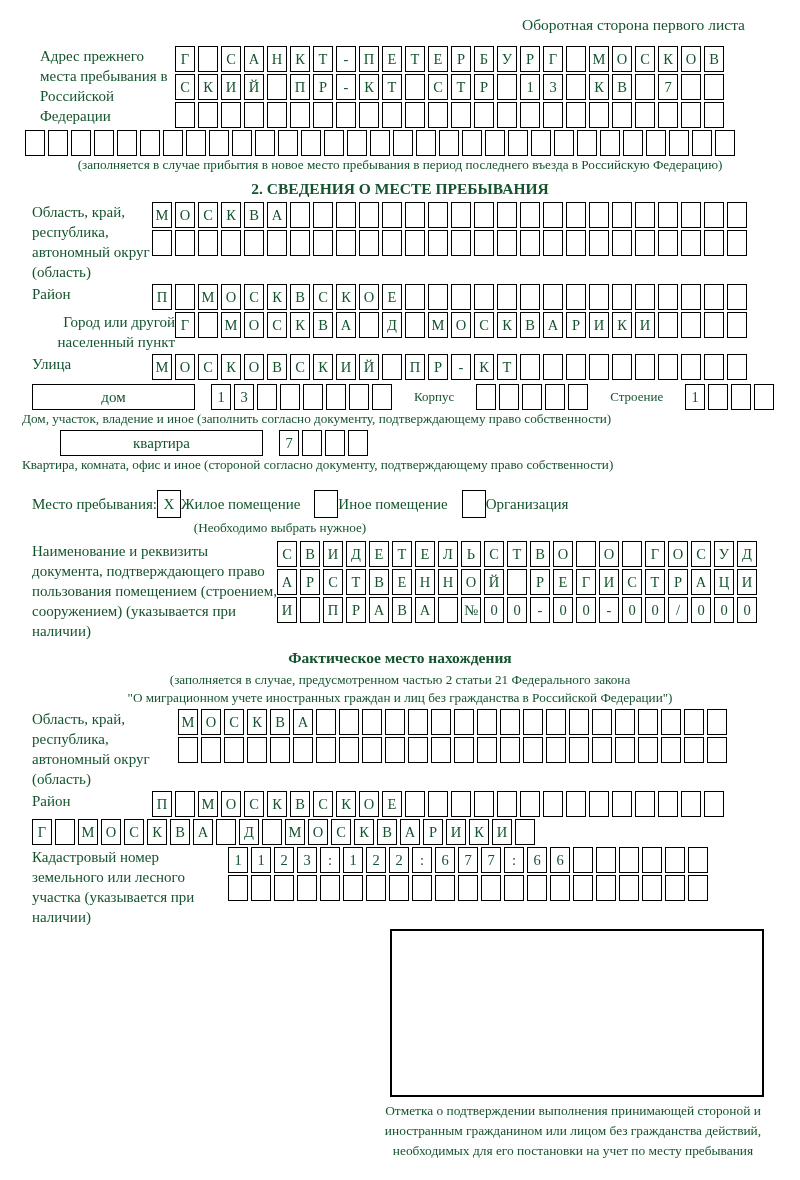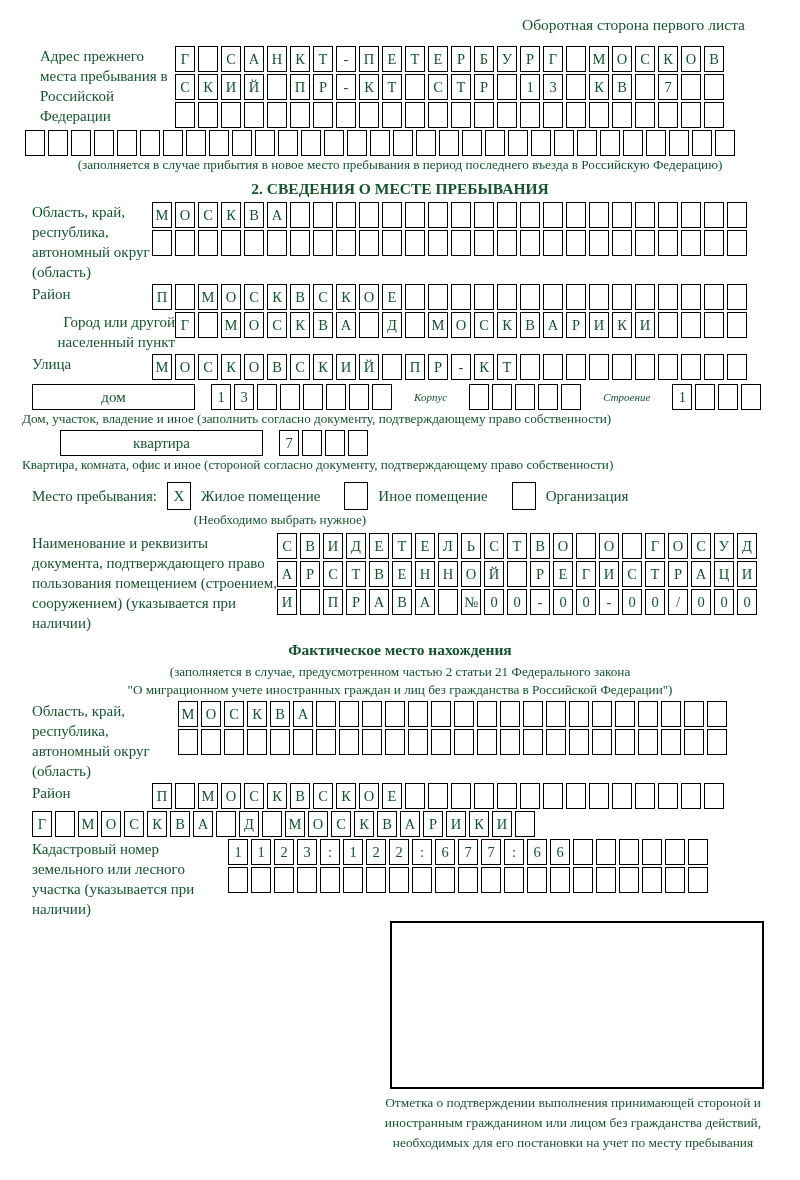--- a/index.html
+++ b/index.html
@@ -25,23 +25,23 @@
   .fullrow{margin:2px 0 0 25px;}
   .caption{font-size:13.2px;line-height:18px;}
   .center{text-align:center;}
   .cap-left{margin-left:22px;}
   .heading{font-weight:bold;font-size:15.5px;text-align:center;margin:6px 0 4px 0;}
   .subheading{font-weight:bold;font-size:15.5px;text-align:center;margin:8px 0 4px 0;}
   .rect{
     height:26px;box-sizing:border-box;border:1.6px solid #000;
     display:flex;align-items:center;justify-content:center;font-size:15px;background:#fff;
   }
-  .inline-lab{font-size:11px;line-height:26px;padding:0 6px;font-style:italic;}
+  .inline-lab{font-size:13px;line-height:26px;padding:0 6px;}
   .hrow{display:flex;align-items:flex-start;margin:4px 0 0 32px;gap:16px;}
-  .chkrow{display:flex;align-items:center;margin:8px 0 0 32px;gap:10px;}
+  .chkrow{display:flex;align-items:center;margin:16px 0 0 32px;}
   .chk{flex:0 0 24px;width:24px;height:28px;box-sizing:border-box;border:1.6px solid #000;
        display:inline-flex;align-items:center;justify-content:center;font-size:15px;}
   .chklab{font-size:15px;padding-right:14px;}
   .stampbox{margin:2px 0 0 390px;width:374px;height:168px;box-sizing:border-box;border:2px solid #000;background:#fff;}
   .stampcap{margin:4px 0 0 378px;width:390px;text-align:center;font-size:13.4px;line-height:20px;}
   .note-center{margin-top:1px;}
   .note-choose{width:560px;text-align:center;font-size:13.2px;line-height:18px;margin-top:1px;}
 </style>
 </head>
 <body>

